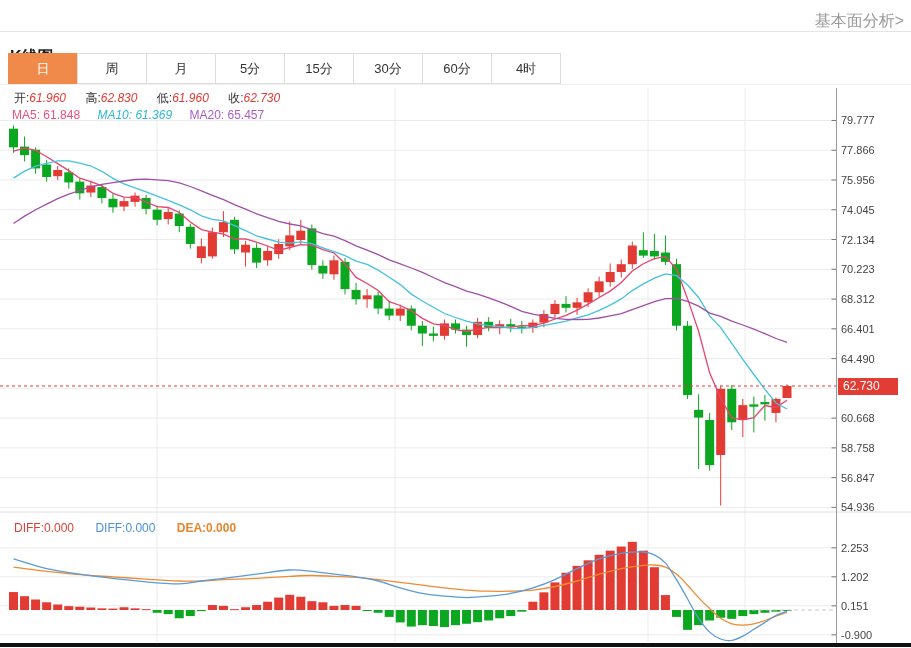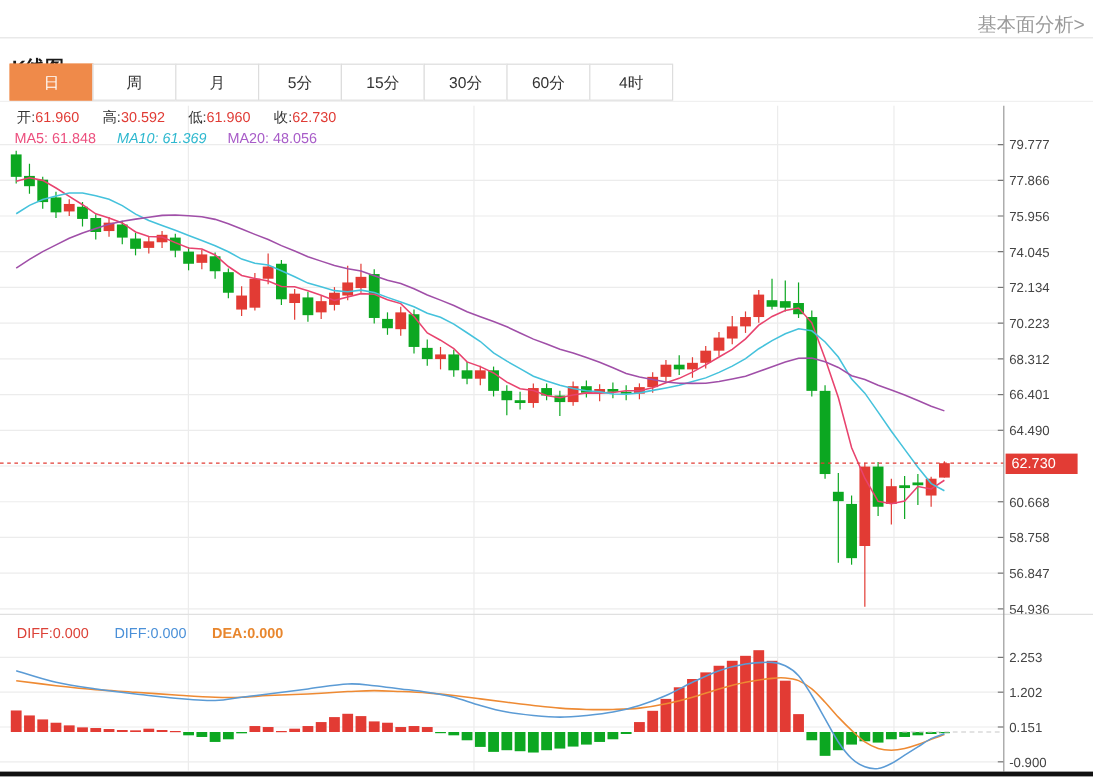--- a/index.html
+++ b/index.html
@@ -12,21 +12,21 @@
   .tab{width:70px;height:31px;line-height:29px;box-sizing:border-box;border:1px solid #ddd;
        margin-left:-1px;text-align:center;font-size:13px;color:#333;background:#fff;cursor:pointer;}
   .tab:first-child{margin-left:0;}
   .tab.active{background:#ef8a4a;border-color:#ef8a4a;color:#fff;}
   .tab-underline{position:absolute;left:0;top:84px;width:911px;height:1px;background:#f0f0f0;}
   .chart-wrap{position:absolute;left:0;top:88px;width:911px;height:560px;}
   .chart-wrap svg{position:absolute;left:0;top:0;}
   .legend-row{position:absolute;font-size:12px;white-space:nowrap;pointer-events:none;}
   .ohlc-row{left:14px;top:2px;color:#333;}
   .ohlc-row .grp{margin-right:16px;}
-  .ohlc-row .v{color:#e03b35;}
+  .ohlc-row .v{color:#e03b35;font-style:italic;}
   .ma-row{left:12px;top:20px;}
   .ma-row .grp{margin-right:14px;}
   .ma5-t{color:#ec4f7e;} .ma10-t{color:#2fb8cf;font-style:italic;} .ma20-t{color:#a85cc8;}
   .macd-row{left:14px;top:433px;}
   .macd-row .grp{margin-right:18px;}
   .macd-t{color:#dc4238;} .diff-t{color:#4a90d8;} .dea-t{color:#e8862d;font-weight:bold;}
   .price-badge{position:absolute;left:838px;top:290px;width:55px;height:17px;background:#e23c35;
         color:#fff;font-size:12px;line-height:17px;padding-left:5px;}
 </style>
 </head>
@@ -327,29 +327,29 @@
         <rect x="782.5" y="522" width="9" height="1" fill="#0ca721"></rect>
         <path d="M13.5,479.22C19.0,479.9 35.6,482.1 46.7,483.4C57.7,484.6 68.8,485.8 79.8,486.7C90.9,487.6 101.9,488.1 113.0,488.9C124.0,489.6 135.1,490.4 146.1,491.1C157.2,491.8 170.0,492.7 179.3,493.0C188.5,493.3 194.0,493.3 201.4,493.0C208.7,492.8 214.2,492.1 223.5,491.6C232.7,491.2 245.6,490.8 256.6,490.3C267.7,489.7 280.5,488.8 289.8,488.3C299.0,487.9 304.5,487.5 311.9,487.5C319.2,487.5 326.6,488.0 334.0,488.3C341.3,488.6 348.7,488.9 356.1,489.4C363.4,490.0 370.8,490.8 378.2,491.6C385.5,492.5 392.9,493.5 400.3,494.4C407.6,495.3 415.0,496.2 422.4,497.2C429.7,498.1 437.1,499.1 444.5,499.9C451.8,500.7 459.2,501.6 466.6,502.1C473.9,502.7 481.3,503.0 488.7,503.2C496.0,503.4 503.4,503.4 510.8,503.2C518.1,503.0 525.5,502.9 532.9,502.1C540.2,501.3 547.6,500.1 555.0,498.5C562.3,497.0 569.7,495.1 577.1,493.0C584.4,490.9 591.8,488.2 599.2,486.1C606.5,484.1 613.9,482.1 621.3,480.6C628.6,479.1 637.8,477.9 643.4,477.3C648.9,476.7 650.7,476.7 654.4,477.0C658.1,477.3 661.8,477.7 665.5,479.2C669.1,480.7 672.8,483.1 676.5,486.1C680.2,489.1 683.9,493.3 687.6,497.2C691.2,501.1 694.9,505.7 698.6,509.6C702.3,513.5 706.0,517.2 709.7,520.6C713.3,524.1 717.0,527.8 720.7,530.3C724.4,532.8 728.1,534.6 731.8,535.8C735.4,536.9 739.1,537.2 742.8,537.2C746.5,537.2 750.2,536.6 753.9,535.8C757.5,535.0 761.2,533.8 764.9,532.5C768.6,531.2 772.3,529.5 776.0,528.1C779.6,526.7 785.2,524.9 787.0,524.2" fill="none" stroke="#ee8a33" stroke-width="1.3"></path>
         <path d="M13.5,470.94C19.0,472.6 35.6,478.1 46.7,480.6C57.7,483.1 68.8,484.5 79.8,486.1C90.9,487.7 101.9,489.0 113.0,490.3C124.0,491.5 135.1,492.9 146.1,493.8C157.2,494.8 170.0,495.9 179.3,495.8C188.5,495.6 194.0,493.9 201.4,493.0C208.7,492.1 214.2,491.4 223.5,490.3C232.7,489.1 245.6,487.5 256.6,486.1C267.7,484.7 280.5,482.4 289.8,482.0C299.0,481.5 304.5,482.7 311.9,483.4C319.2,484.1 326.6,485.2 334.0,486.1C341.3,487.0 348.7,487.7 356.1,488.9C363.4,490.0 370.8,491.2 378.2,493.0C385.5,494.9 392.9,497.9 400.3,499.9C407.6,502.0 415.0,504.1 422.4,505.4C429.7,506.8 437.1,507.5 444.5,508.2C451.8,508.9 459.2,509.6 466.6,509.6C473.9,509.6 481.3,508.9 488.7,508.2C496.0,507.5 503.4,506.8 510.8,505.4C518.1,504.1 525.5,502.2 532.9,499.9C540.2,497.6 547.6,494.9 555.0,491.6C562.3,488.4 569.7,484.1 577.1,480.6C584.4,477.2 591.8,473.5 599.2,470.9C606.5,468.4 613.9,466.6 621.3,465.4C628.6,464.3 637.8,463.8 643.4,464.0C648.9,464.3 650.7,465.0 654.4,466.8C658.1,468.6 661.8,470.9 665.5,475.1C669.1,479.2 672.8,485.7 676.5,491.6C680.2,497.6 683.9,504.5 687.6,511.0C691.2,517.4 694.9,524.8 698.6,530.3C702.3,535.8 706.0,540.6 709.7,544.1C713.3,547.5 717.0,549.6 720.7,551.0C724.4,552.4 728.1,552.8 731.8,552.4C735.4,551.9 739.1,550.1 742.8,548.2C746.5,546.4 750.2,543.6 753.9,541.3C757.5,539.0 761.2,536.7 764.9,534.4C768.6,532.1 772.3,529.4 776.0,527.5C779.6,525.7 785.2,524.1 787.0,523.4" fill="none" stroke="#5b9bd5" stroke-width="1.3"></path>
         <line x1="752" y1="522" x2="836.5" y2="522" stroke="#c8c8c8" stroke-width="1" stroke-dasharray="4,3"></line>
         <line x1="836.5" y1="0" x2="836.5" y2="555" stroke="#999999" stroke-width="1"></line>
         <rect x="0" y="555" width="911" height="4" fill="#111111"></rect>
       </svg>
 
     <div class="legend-row ohlc-row">
       <span class="grp"><span>开:</span><span class="v">61.960</span></span>
-      <span class="grp"><span>高:</span><span class="v">30.592</span></span>
+      <span class="grp"><span>高:</span><span class="v">62.830</span></span>
       <span class="grp"><span>低:</span><span class="v">61.960</span></span>
       <span class="grp"><span>收:</span><span class="v">62.730</span></span>
     </div>
 
     <div class="legend-row ma-row">
       <span class="grp ma5-t"><span>MA5:</span> <span>61.848</span></span>
       <span class="grp ma10-t"><span>MA10:</span> <span>61.369</span></span>
-      <span class="grp ma20-t"><span>MA20:</span> <span>48.056</span></span>
+      <span class="grp ma20-t"><span>MA20:</span> <span>65.457</span></span>
     </div>
 
     <div class="legend-row macd-row">
       <span class="grp macd-t"><span>DIFF:</span><span>0.000</span></span>
       <span class="grp diff-t"><span>DIFF:</span><span>0.000</span></span>
       <span class="grp dea-t"><span>DEA:</span><span>0.000</span></span>
     </div>
 
     <div class="price-badge">62.730</div>
   </div>

